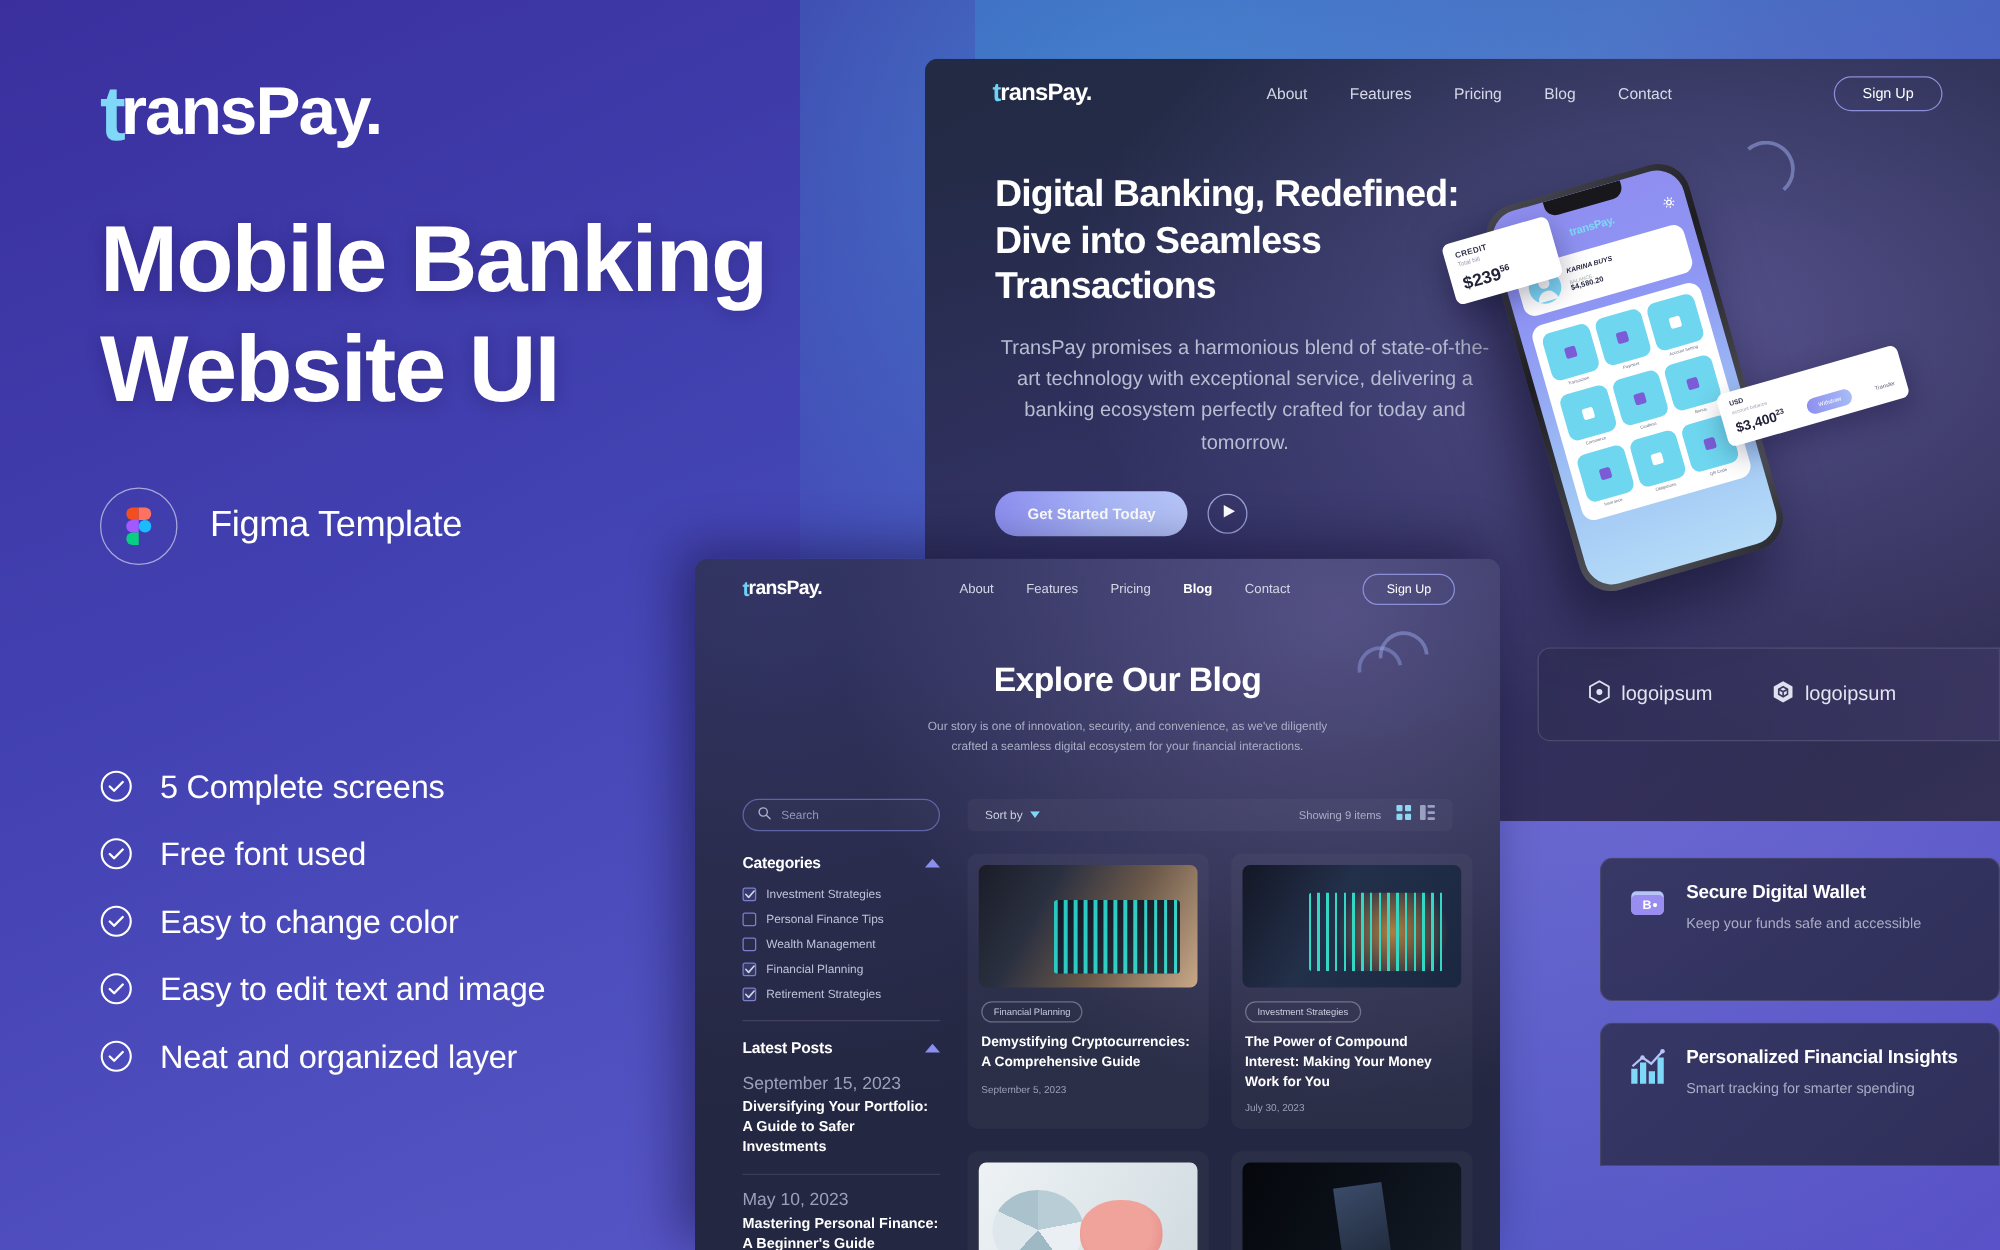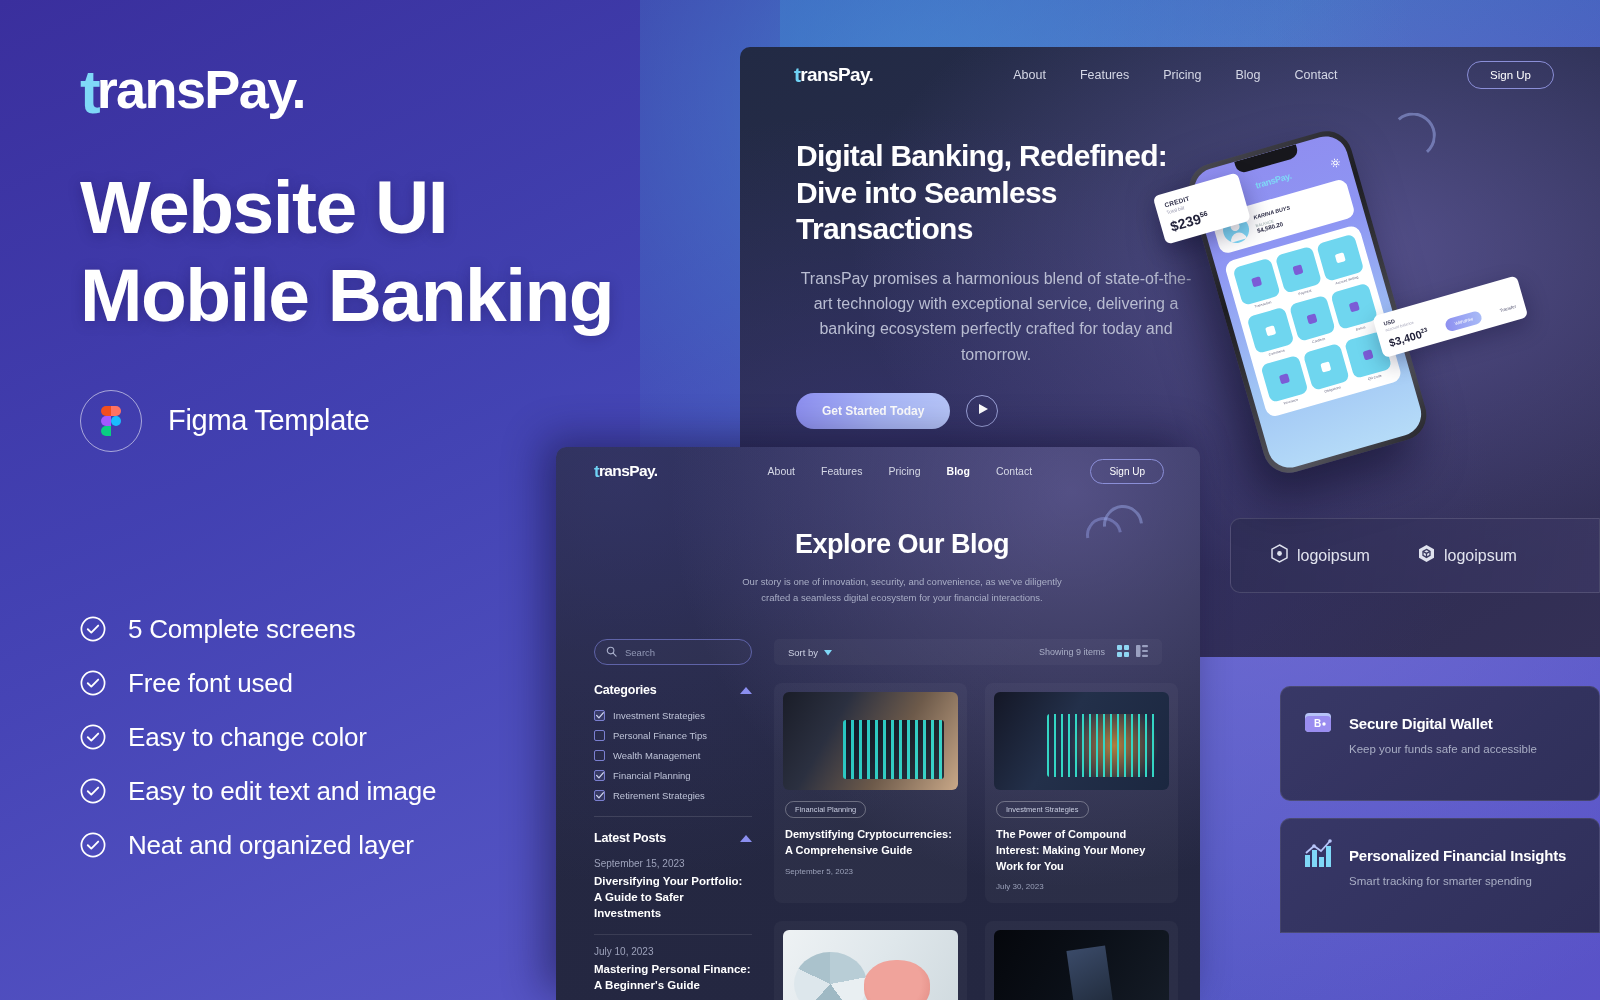--- a/index.html
+++ b/index.html
@@ -140,21 +140,21 @@
   
   .fcard{
     position:absolute; left:1280px; width:320px; padding:18px 20px;
     border:1px solid rgba(255,255,255,.1); border-radius:10px;
     background:linear-gradient(140deg, rgba(52,52,94,.92), rgba(44,44,80,.92));
     display:flex; gap:14px; z-index:7;
   }
   .fcard.c1{ top:686px; height:115px; }
   .fcard.c2{ top:818px; height:115px; border-radius:10px 10px 0 0;}
   .fc-ico{ width:34px; height:34px; flex:none; }
-  .fc-title{ color:#fff; font-size:15px; font-weight:700; line-height:1.25; letter-spacing:-.2px;margin-top:10px;}
+  .fc-title{ color:#fff; font-size:15px; font-weight:700; line-height:1.25; letter-spacing:-.2px;}
   .fc-sub{ color:#a8adc4; font-size:11.5px; line-height:1.45; margin-top:7px; }
 
   
   .blog-mock{
     left:556px; top:447px; width:644px; height:553px;
     border-radius:10px 10px 0 0;
     background:
       radial-gradient(ellipse at 80% 8%, rgba(128,118,190,.5) 0%, rgba(40,40,80,0) 55%),
       radial-gradient(ellipse at 10% 6%, rgba(60,60,120,.5) 0%, rgba(35,36,70,0) 55%),
       linear-gradient(175deg,#2a2d50 0%, #272a4b 16%, #252842 34%, #242741 100%);
@@ -208,21 +208,21 @@
   .caret{ width:0;height:0;border-left:6px solid transparent;border-right:6px solid transparent;border-bottom:7px solid #8b8ff0;}
   .cat-list{ margin-top:13px; }
   .cat-item{ display:flex; align-items:center; gap:8px; margin-bottom:9px; }
   .cbox{
     width:11px; height:11px; border:1.2px solid #7a7fd0; border-radius:2px; flex:none;
     display:flex; align-items:center; justify-content:center;
   }
   .cbox.on{ background:rgba(120,125,220,.18); }
   .cat-label{ color:#bfc4d8; font-size:9.5px; }
   .side-div{ height:1px; background:rgba(255,255,255,.12); margin:15px 0 14px; }
-  .post-date{ color:#9ca1ba; font-size:10px; margin-bottom:5px; }
+  .post-date{ color:#9ca1ba; font-size:14px; margin-bottom:5px; }
   .post-title{ color:#fff; font-size:11.5px; font-weight:700; line-height:1.38; }
   .post-div{ height:1px; background:rgba(255,255,255,.1); margin:12px 0 11px; }
 
   .cards-area{ flex:1; display:grid; grid-template-columns:1fr 1fr; gap:18px; padding-right:22px; }
   .bcard{
     background:rgba(255,255,255,.035); border-radius:8px; padding:9px 9px 12px;
   }
   .bcard-img{ height:98px; border-radius:6px; overflow:hidden; position:relative; }
   .tag{
     display:inline-block; border:1px solid rgba(255,255,255,.3); border-radius:10px;
@@ -339,22 +339,22 @@
 <div class="bg-topright"></div>
 
 <div class="left-panel">
 
   <div class="brand">
     <span class="brand-t">t</span>
     <span class="brand-rest">ransPay.</span>
   </div>
 
   <div class="main-title">
+    <div>Mobile Banking</div>
     <div>Website UI</div>
-    <div>Mobile Banking</div>
   </div>
 
   <div class="figma-row">
     <div class="figma-circle">
       <span class="figma-mark">
         <i class="fm1"></i>
           <i class="fm2"></i>
           <i class="fm3"></i>
           <i class="fm4"></i>
           <i class="fm5"></i>
@@ -746,21 +746,21 @@
         <span>Latest Posts</span>
         <span class="caret"></span>
       </div>
 
       <div style="margin-top:13px">
         <div class="post-date">September 15, 2023</div>
         <div class="post-title">Diversifying Your Portfolio: A Guide to Safer Investments</div>
       </div>
       <div class="post-div"></div>
       <div>
-        <div class="post-date">July 10, 2023</div>
+        <div class="post-date">May 10, 2023</div>
         <div class="post-title">Mastering Personal Finance: A Beginner's Guide</div>
       </div>
     </aside>
 
     <div class="cards-area">
       <article class="bcard">
         <div class="bcard-img img-tablet"></div>
         <span class="tag">Financial Planning</span>
         <div class="bcard-title">Demystifying Cryptocurrencies: A Comprehensive Guide</div>
         <div class="bcard-date">September 5, 2023</div>

